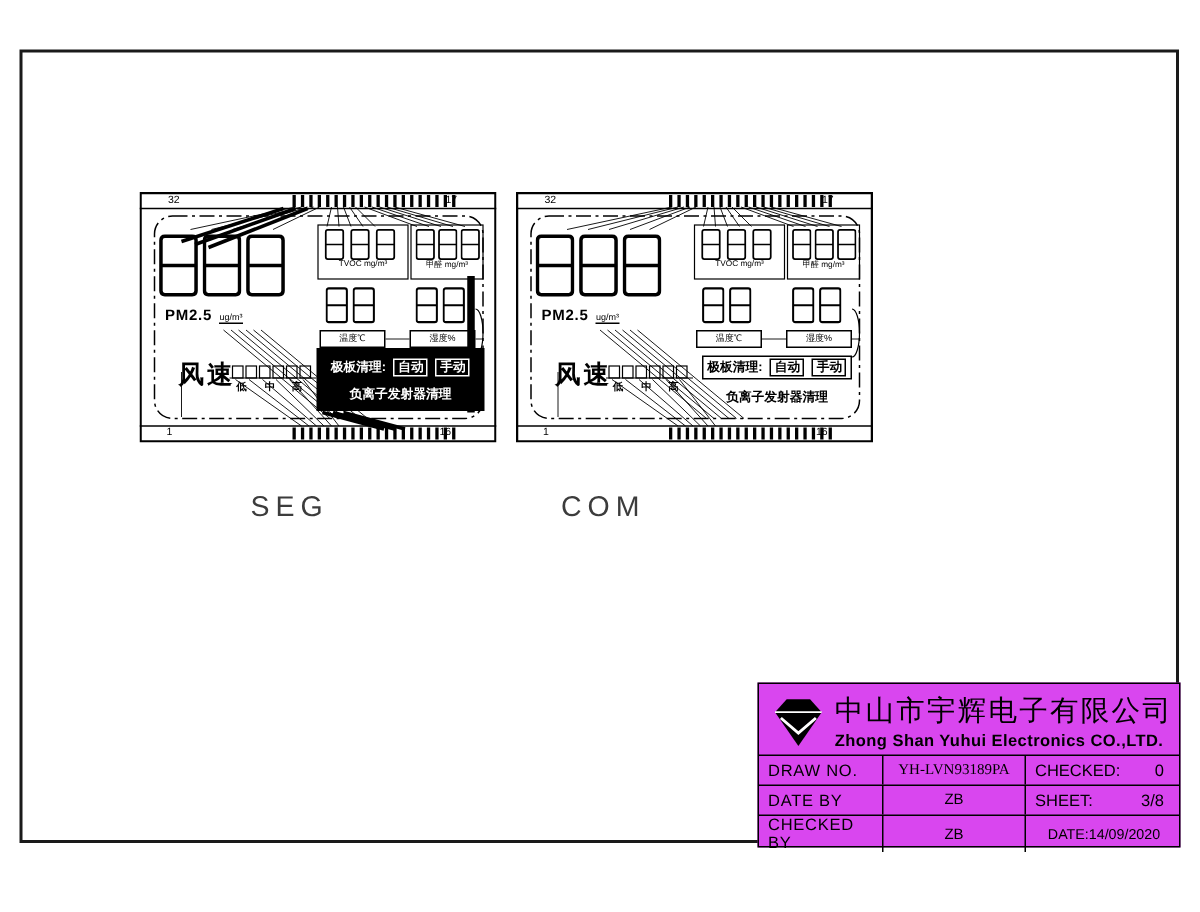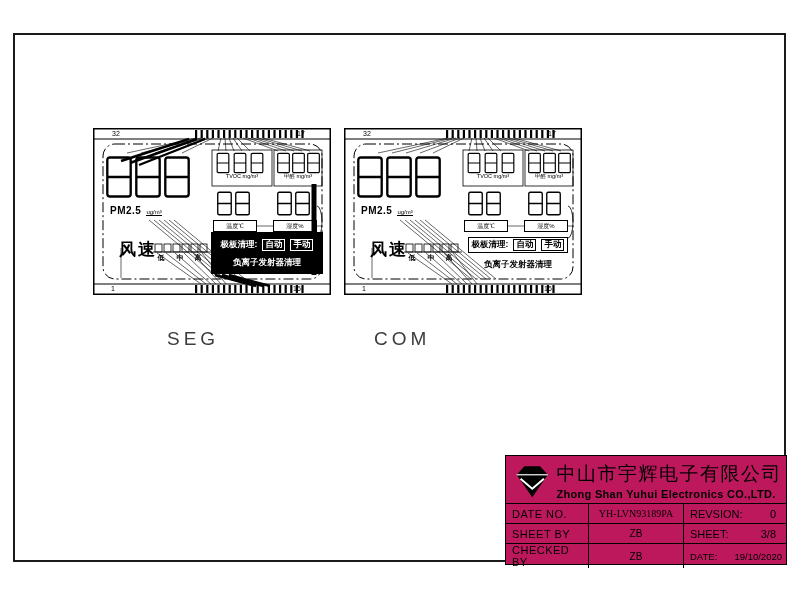--- a/index.html
+++ b/index.html
@@ -32,33 +32,33 @@
   .clean .cl1{display:flex;align-items:center;white-space:nowrap;}
   .clean .opt{border:1px solid currentColor;padding:0 2px;margin-left:5px;}
   .clean .cl2{margin-top:7px;white-space:nowrap;}
   .seg-clean{background:#000;color:#fff;}
   .com-clean{color:#000;}
   .com-clean .cl1{border:1px solid #000;padding:1px 3px;}
   
   .caption{position:absolute;font-size:19px;letter-spacing:4px;color:#3c3c3c;}
   
   .title-block{position:absolute;left:505px;top:455px;width:282px;height:110px;
-               border:1.6px solid #000;box-sizing:border-box;background:#be185d;}
+               border:1.6px solid #000;box-sizing:border-box;background:#d946ef;}
   .tb-header{height:47px;display:flex;align-items:center;padding:2px 4px 0 6px;box-sizing:border-box;}
   .tb-header .names{margin-left:4px;}
   .tb-cn{font-size:19px;letter-spacing:1.5px;white-space:nowrap;}
   .tb-en{font-size:11px;font-weight:bold;letter-spacing:.3px;white-space:nowrap;margin-top:1px;}
   .tb-row{display:grid;grid-template-columns:82px 95px 1fr;border-top:1.4px solid #000;
           height:20px;box-sizing:border-box;}
   .tb-row > div{display:flex;align-items:center;box-sizing:border-box;}
   .tb-c1{padding-left:6px;font-size:11px;letter-spacing:.5px;}
   .tb-c2{justify-content:center;font-size:10px;border-left:1.4px solid #000;}
   .tb-c3{border-left:1.4px solid #000;padding:0 10px 0 6px;font-size:11px;
          justify-content:space-between;}
-  .tb-c3.small{font-size:9.5px;padding-right:4px;}
+  .tb-c3.small{font-size:9.5px;padding-right:4px;justify-content:center;}
   .mono-ish{font-family:"Liberation Serif",serif;}
 </style>
 </head>
 <body>
 
 <div id="app">
 
   <svg width="0" height="0" style="position:absolute" aria-hidden="true">
     <defs>
       <symbol id="d8" viewBox="0 0 20 34">
@@ -216,38 +216,38 @@
         <path d="M6,16 L16,5 H36 L46,16 L26,45 Z" fill="#000"></path>
         <polyline points="11,21 26,34 41,21" fill="none" stroke="#fff" stroke-width="2.5"></polyline>
         <line x1="6" y1="16" x2="46" y2="16" stroke="#fff" stroke-width="1.5"></line>
       </svg>
       <div class="names">
         <div class="tb-cn">中山市宇辉电子有限公司</div>
         <div class="tb-en">Zhong Shan Yuhui Electronics CO.,LTD.</div>
       </div>
     </div>
     <div class="tb-row">
-      <div class="tb-c1">DATE NO.</div>
+      <div class="tb-c1">DRAW NO.</div>
       <div class="tb-c2 mono-ish">YH-LVN93189PA</div>
       <div class="tb-c3">
-        <span>REVSION:</span>
+        <span>CHECKED:</span>
         <span>0</span>
       </div>
     </div>
     <div class="tb-row">
-      <div class="tb-c1">SHEET BY</div>
+      <div class="tb-c1">DATE BY</div>
       <div class="tb-c2">ZB</div>
       <div class="tb-c3">
         <span>SHEET:</span>
         <span>3/8</span>
       </div>
     </div>
     <div class="tb-row">
       <div class="tb-c1">CHECKED BY</div>
       <div class="tb-c2">ZB</div>
       <div class="tb-c3 small">
         <span>DATE:</span>
-        <span>19/10/2020</span>
+        <span>14/09/2020</span>
       </div>
     </div>
   </div>
 
 </div>
 
 </body></html>

